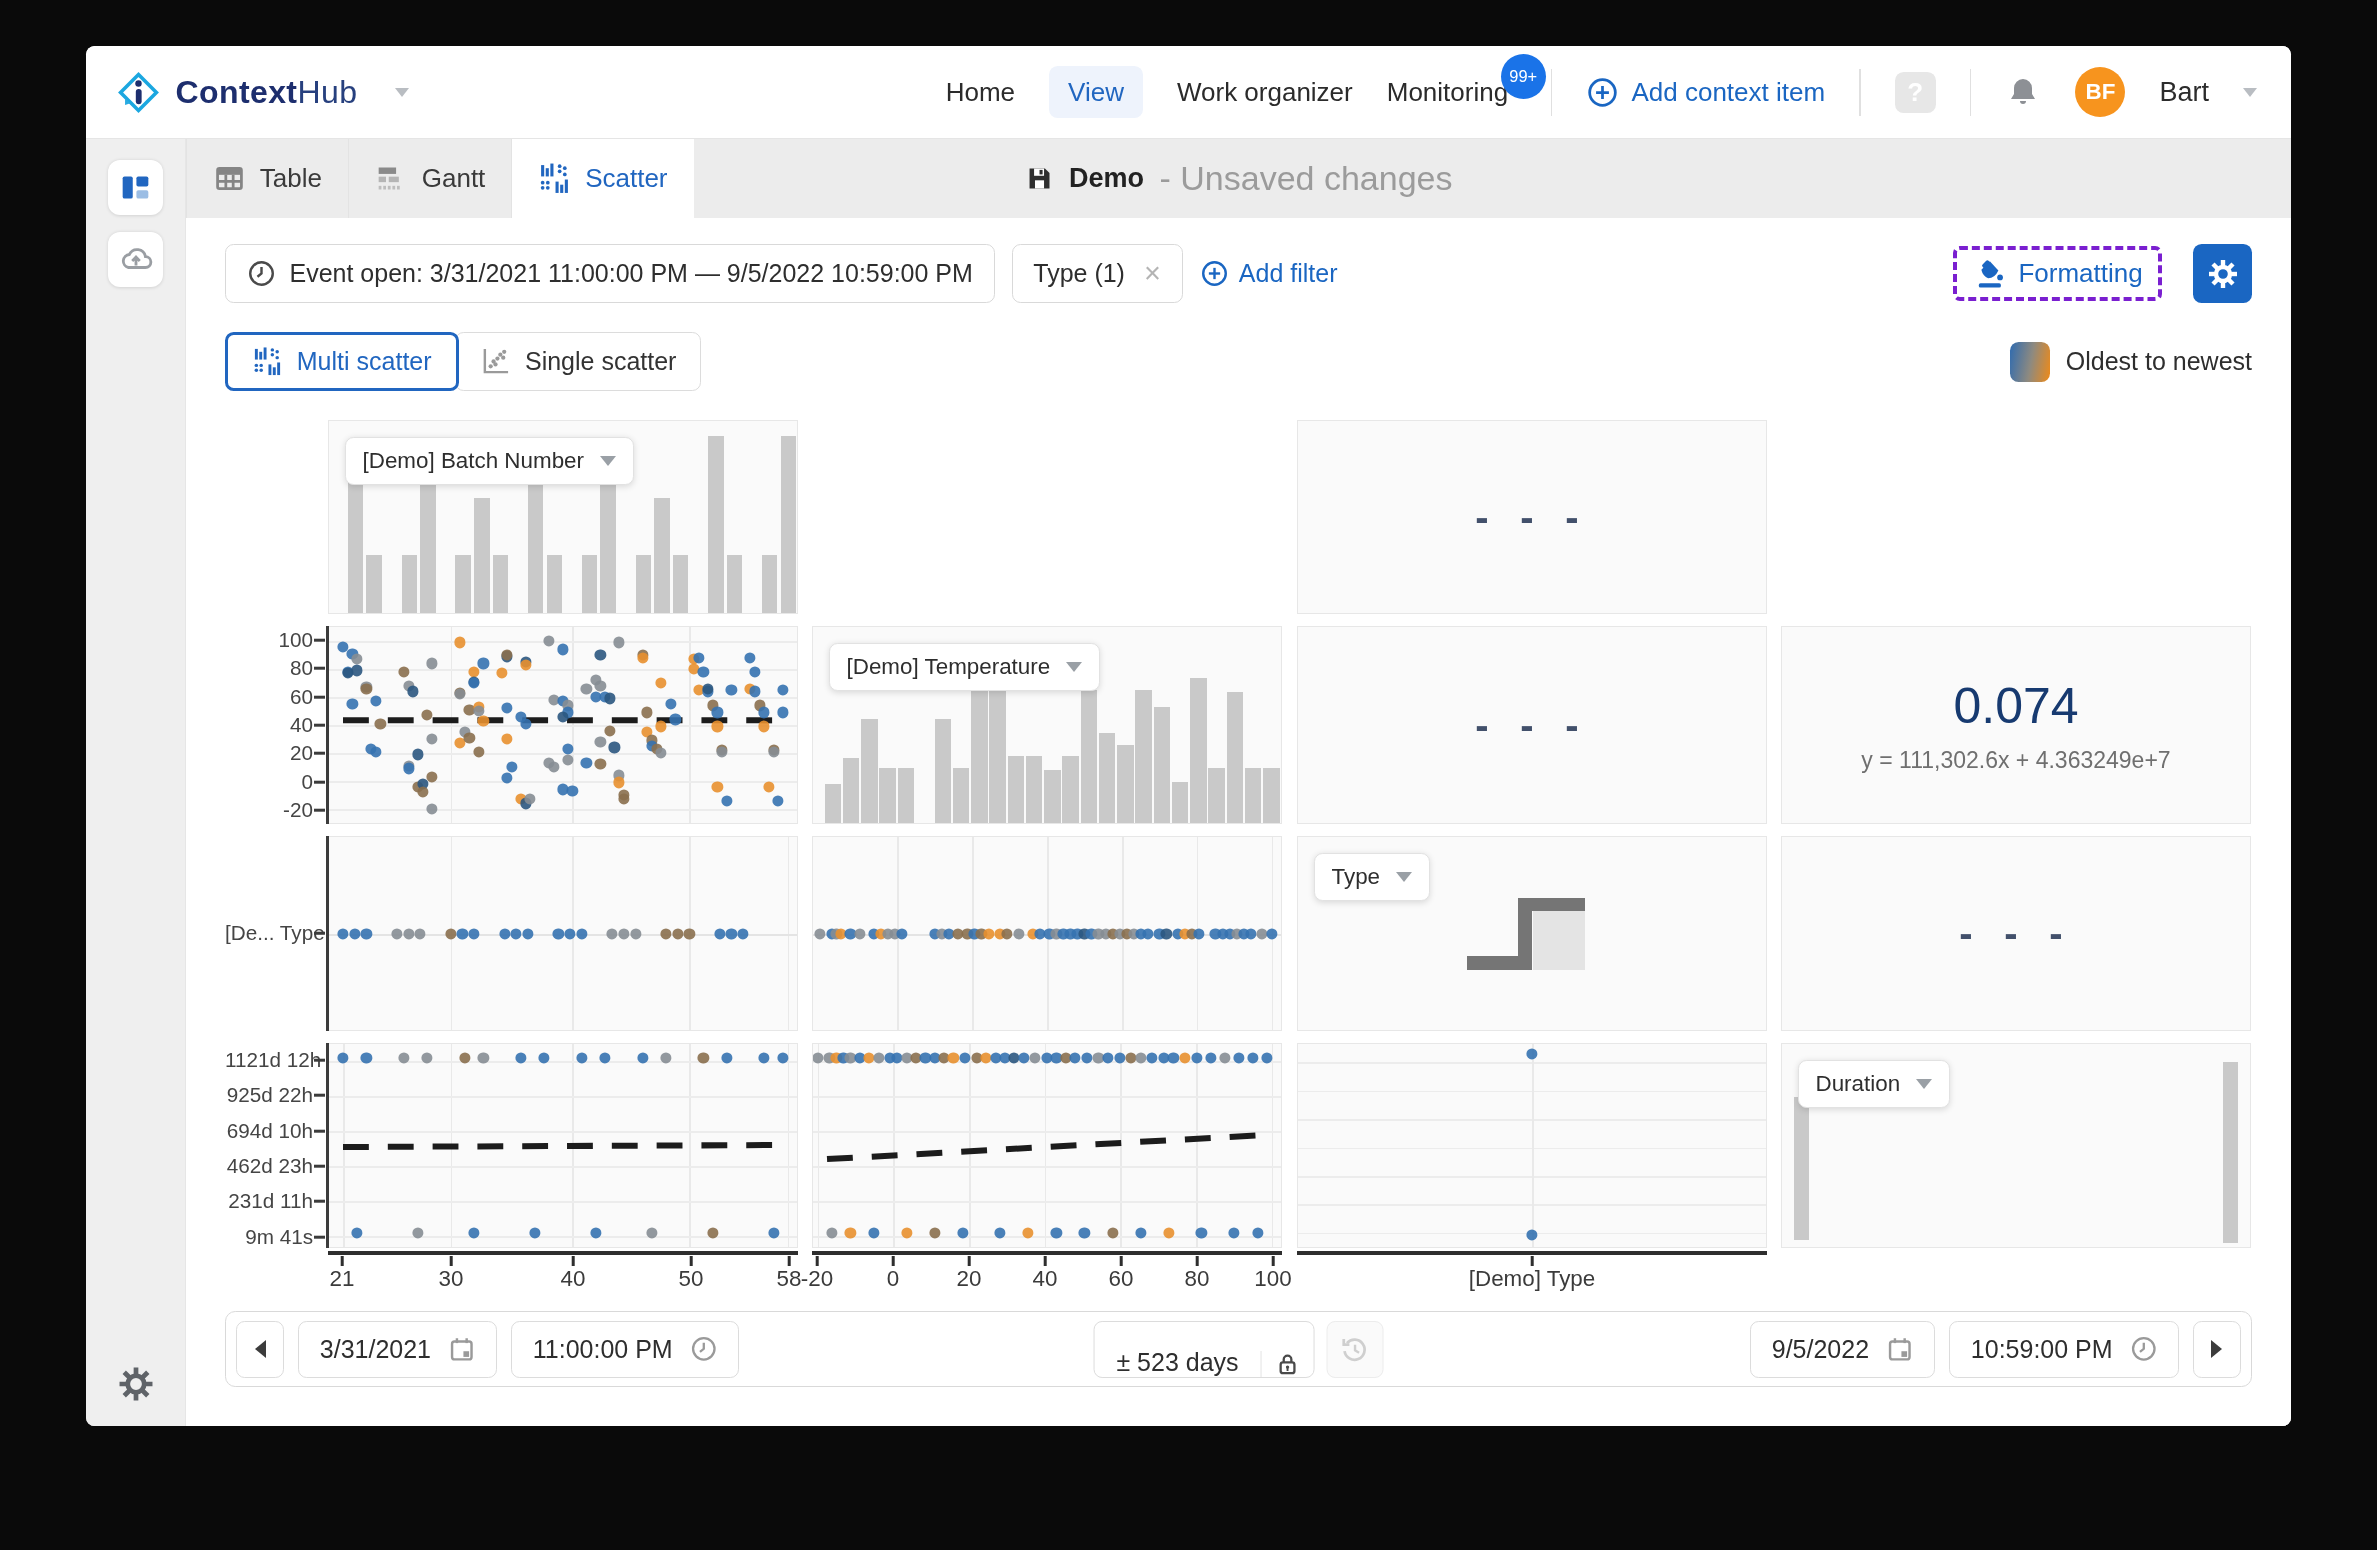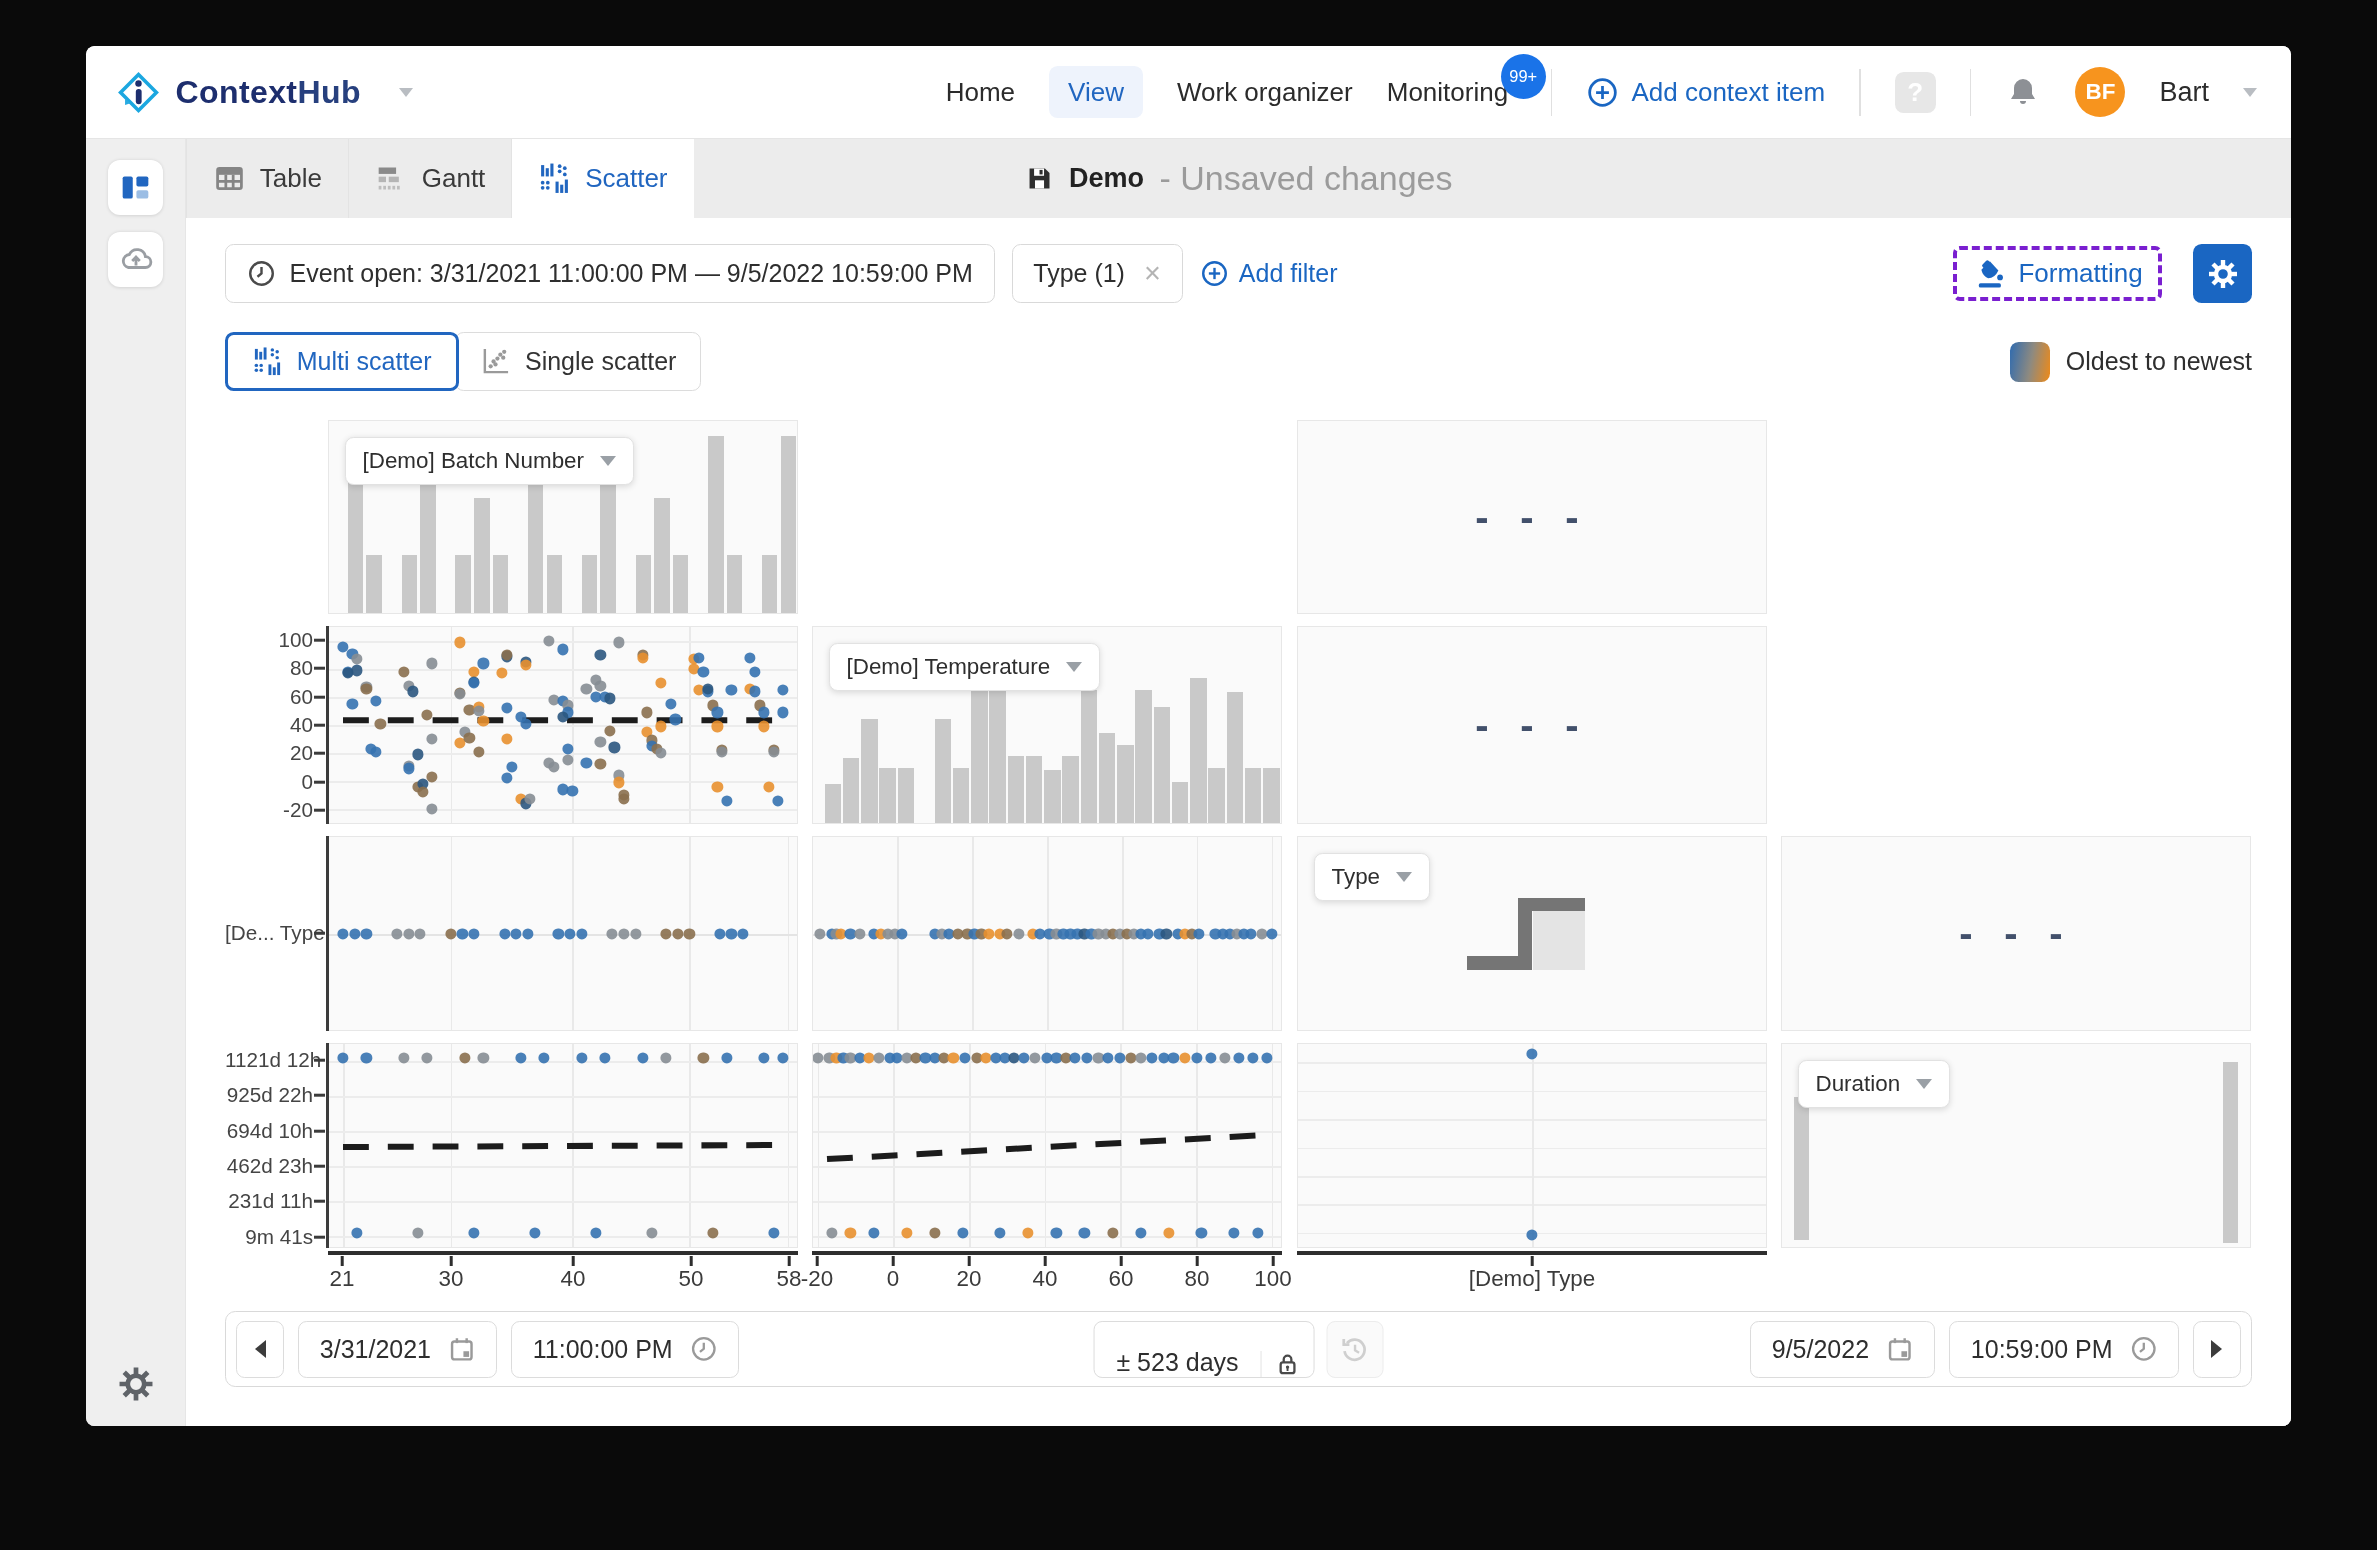--- a/index.html
+++ b/index.html
@@ -5,21 +5,21 @@
   *{box-sizing:border-box;margin:0;padding:0}
   html,body{width:2377px;height:1551px;overflow:hidden}
   body{background:#0a0a0a;font-family:"Liberation Sans",sans-serif;position:relative}
   .window{position:absolute;top:46px;left:86px;width:2205px;height:1380px;background:#fff;border-radius:8.6px;overflow:hidden}
 
   
   .navbar{height:93px;background:#fff;border-bottom:1.7px solid #e5e5e5;display:flex;align-items:center;padding:0 34px 0 31px}
   .brand{display:flex;align-items:center;gap:15.5px}
   .brand-name{font-size:32px;color:#1d2e6e;letter-spacing:0.4px}
   .brand-name b{font-weight:700}
-  .brand-name span.light{font-weight:700;color:#27407e}
+  .brand-name span.light{font-weight:400;color:#27407e}
   .caret-down{width:0;height:0;border-left:9.5px solid transparent;border-right:9.5px solid transparent;border-top:11.2px solid #b9bdc2;display:inline-block}
   .caret-sm{border-left-width:7.8px;border-right-width:7.8px;border-top-width:9.5px}
   .brand .caret-down{margin-left:22.4px}
   .nav-menu{margin-left:auto;display:flex;align-items:center;gap:34px}
   .nav-item{font-size:26px;color:#2b2b2b;cursor:pointer;white-space:nowrap}
   .nav-item.active{color:#2166c0;background:#eef3fc;border-radius:8.6px;padding:10.3px 19px}
   .nav-monitor{position:relative;padding-right:8.6px}
   .nav-badge{position:absolute;top:-22.4px;right:-29px;background:#1a73e8;color:#fff;font-size:16.4px;font-weight:400;border-radius:50%;width:45px;height:45px;display:flex;align-items:center;justify-content:center}
   .vdiv{width:1.7px;height:47px;background:#e0e0e0}
   .add-context{display:flex;align-items:center;gap:12px;color:#1a66c2;font-size:26px;white-space:nowrap}
@@ -551,20 +551,24 @@
               <div class="bar" style="left: 92.3%; width: 3.5%; height: 28%;"></div>
               <div class="bar" style="left: 96.2%; width: 3.5%; height: 28%;"></div>
               <div class="chip">
                 <span>[Demo] Temperature</span>
                 <i class="chipcaret"></i>
               </div>
             </div>
           <div class="cell r2 c3 center-col" id="r2c3">
               <div class="dashes">- - -</div>
             </div>
+          <div class="cell r2 c4 center-col" id="r2c4">
+              <div class="stat-num">0.074</div>
+              <div class="stat-eq">y = 111,302.6x + 4.363249e+7</div>
+            </div>
           <div class="cell r3 c1" id="r3c1">
               <div class="vgrid" style="left: 26%;"></div>
               <div class="vgrid" style="left: 52%;"></div>
               <div class="vgrid" style="left: 77%;"></div>
               <div class="vgrid" style="left: 98%;"></div>
               <div class="strip-mid"></div>
               <div class="dot" style="left: 3%; top: 50%; background: rgb(53, 114, 176);"></div>
               <div class="dot" style="left: 5.5%; top: 50%; background: rgb(53, 114, 176);"></div>
               <div class="dot" style="left: 8%; top: 50%; background: rgb(53, 114, 176);"></div>
               <div class="dot" style="left: 14.5%; top: 50%; background: rgb(134, 141, 148);"></div>

